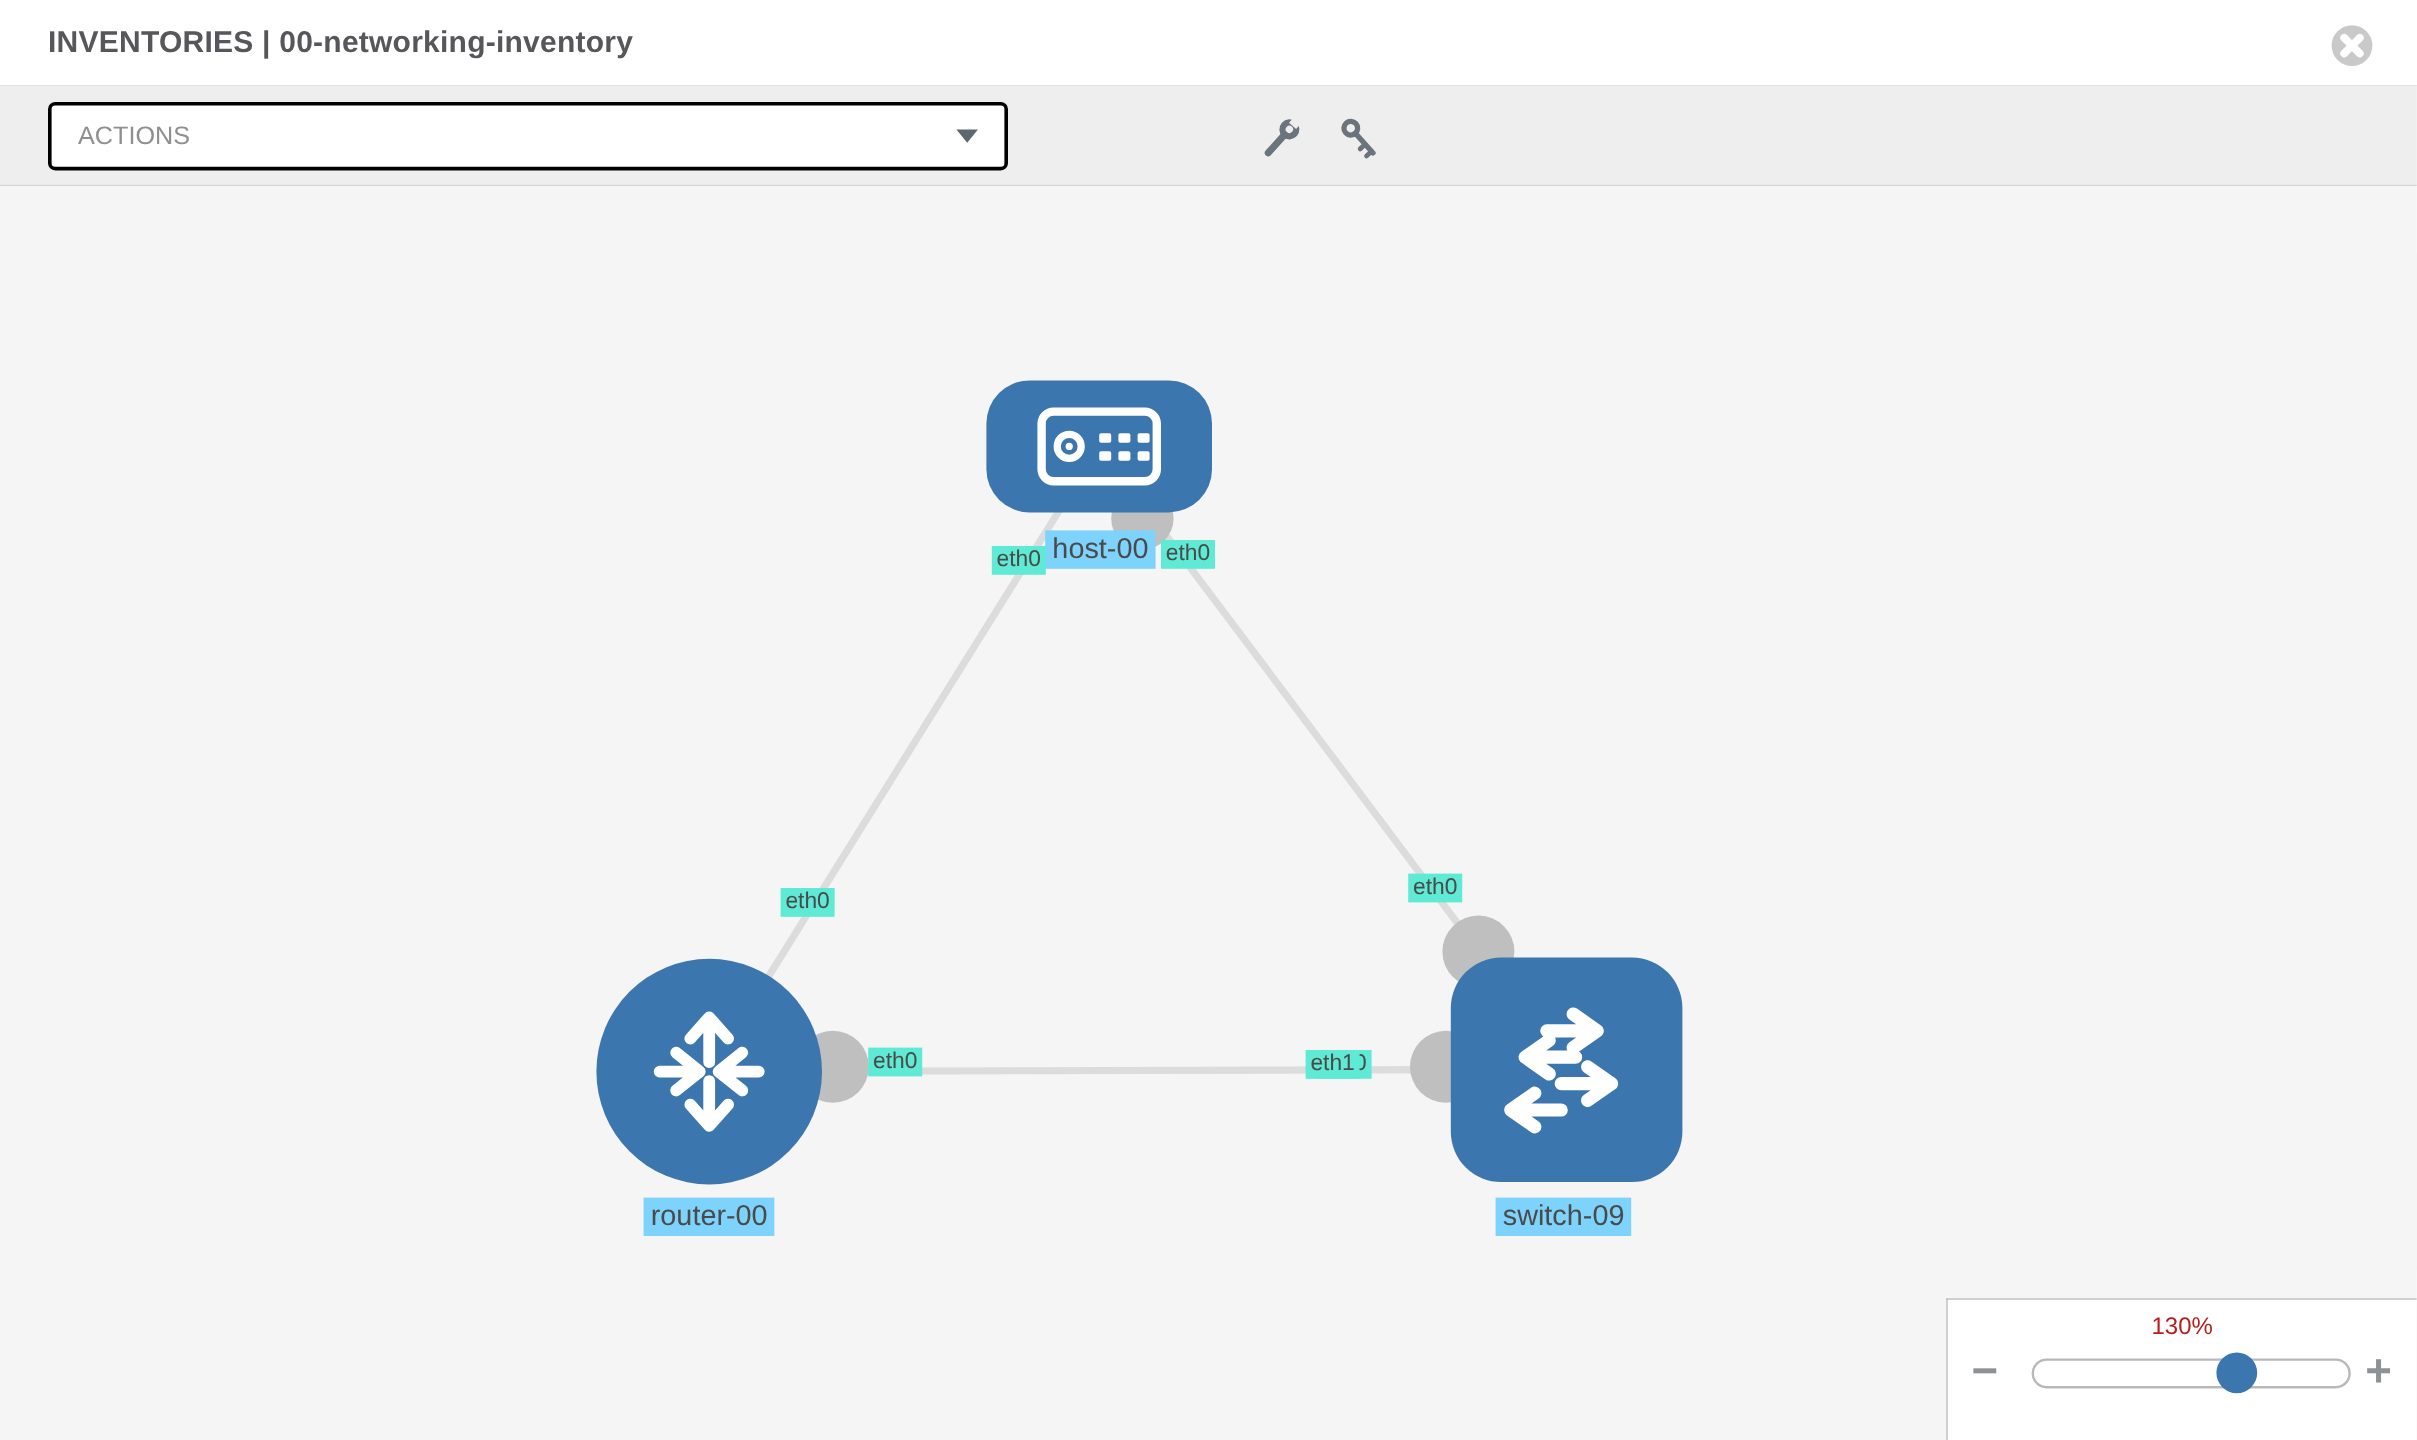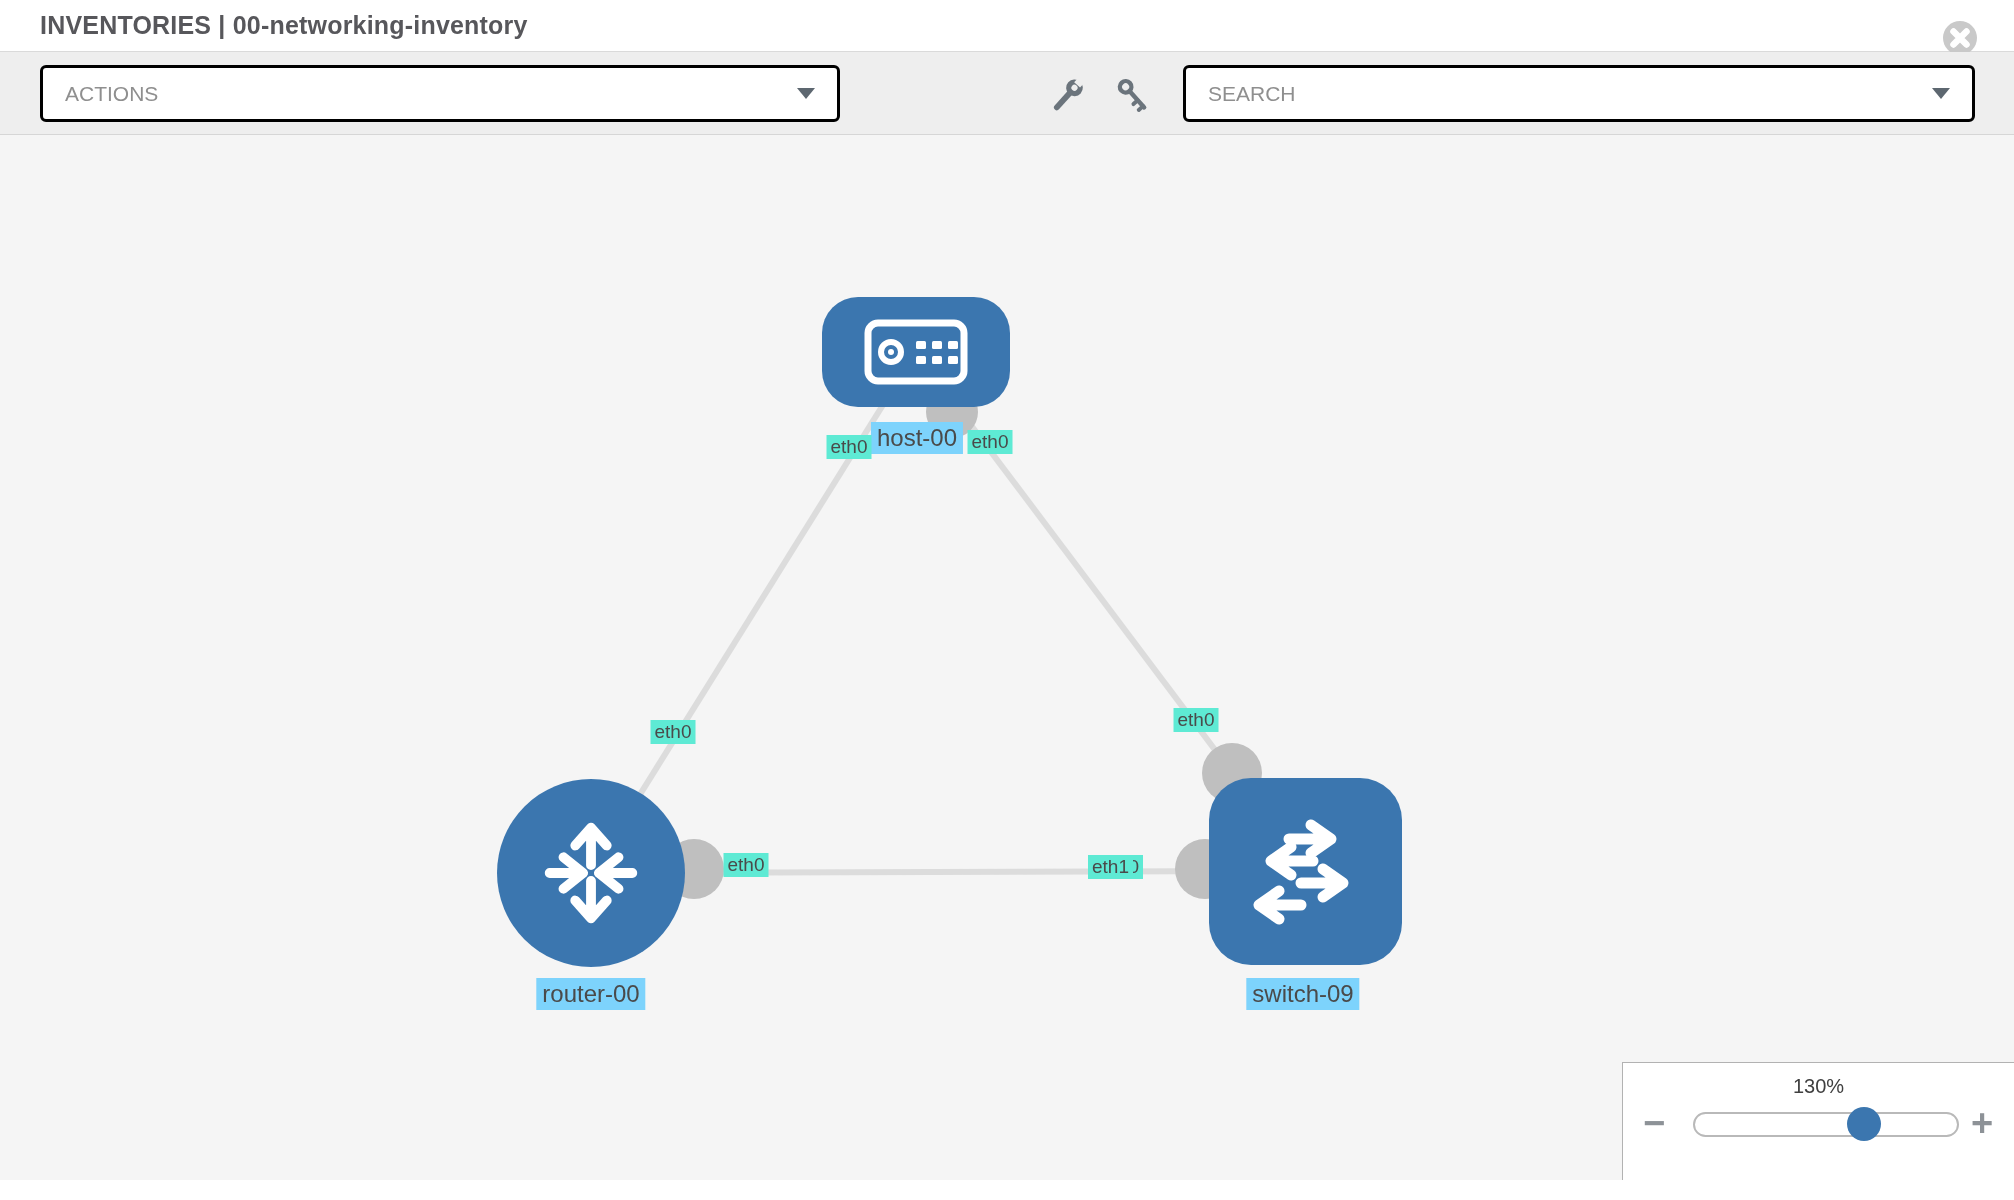--- a/index.html
+++ b/index.html
@@ -1,20 +1,20 @@
 <!DOCTYPE html>
 <html><head>
 <meta charset="utf-8">
 <style>
   * { box-sizing: border-box; margin: 0; padding: 0; }
   html,body { width: 2014px; height: 1200px; }
   body { font-family: "Liberation Sans", sans-serif; background: #fff; overflow: hidden; }
 
   
-  .header { position: relative; height: 52px; background: #fff; border-bottom: 1px solid #dadada;
+  .header { position: relative; height: 72px; background: #fff; border-bottom: 1px solid #dadada;
             display: flex; align-items: center; padding: 4px 40px; }
   .header h1 { font-size: 25px; font-weight: bold; color: #57575b; letter-spacing: .2px; }
   .close-btn { position: absolute; left: 1942px; top: 20px; width: 36px; height: 36px;
                background: transparent; border: none; padding: 0; cursor: pointer; }
 
   
   .toolbar { position: relative; height: 83px; background: #eeeeee; border-bottom: 1px solid #d6d6d6; }
   .dropdown { position: absolute; top: 13px; height: 57px; background: #fff;
               border: 3px solid #000000; border-radius: 6px; display: flex; align-items: center;
               padding: 0 22px; font-size: 21px; color: #8f8f8f; cursor: pointer; }
@@ -51,21 +51,21 @@
   .if-router-t { left: 673px;  top: 585px; }
   .if-switch-t { left: 1196px; top: 573px; }
   .if-router-r { left: 746px;  top: 718px; }
   .if-sw-under { left: 1098px; top: 720px; }
   .if-sw-over  { left: 1088px; top: 720px; z-index: 4; }
 
   
   .zoom-panel { position: absolute; left: 1622px; top: 927px; width: 392px; height: 118px;
                 background: #fff; border: 1px solid #b2b2b2; border-right: none; border-bottom: none;
                 z-index: 5; }
-  .zoom-level { text-align: center; margin-top: 12px; font-size: 20px; color: #404040; }
+  .zoom-level { text-align: center; margin-top: 12px; font-size: 20px; color: #b91c1c; }
   .zoom-minus, .zoom-plus { position: absolute; top: 40px; background: none; border: none;
                 font-size: 38px; font-weight: bold; color: #8d9297; line-height: 40px; cursor: pointer; }
   .zoom-minus { left: 20px; }
   .zoom-plus  { left: 348px; }
   .slider-track { position: absolute; left: 70px; top: 49px; width: 266px; height: 25px;
                   background: #fff; border: 2px solid #b9b9b9; border-radius: 13px; cursor: pointer; }
   .slider-thumb { position: absolute; left: 152px; top: -7px; width: 34px; height: 34px;
                   border-radius: 50%; background: #3b76af; cursor: grab; }
 </style>
 </head>
@@ -101,24 +101,20 @@
     <svg width="44" height="44" viewBox="0 0 100 100">
       <g transform="rotate(-42 50 50)" fill="none" stroke="#6b747c">
         <circle cx="50" cy="25" r="13" stroke-width="10"></circle>
         <line x1="50" y1="38" x2="50" y2="88" stroke-width="10" stroke-linecap="round"></line>
         <line x1="50" y1="66" x2="37" y2="66" stroke-width="9" stroke-linecap="round"></line>
         <line x1="50" y1="84" x2="37" y2="84" stroke-width="9" stroke-linecap="round"></line>
       </g>
     </svg>
   </button>
 
-  <div class="dropdown dd-search">
-    <span>SEARCH</span>
-    <span class="caret"></span>
-  </div>
 </div>
 
 <div class="canvas">
 
   <svg class="links-svg" width="2014" height="1045" viewBox="0 0 2014 1045">
     <line x1="916" y1="217" x2="591" y2="738" stroke="#dcdcdc" stroke-width="6"></line>
     <line x1="916" y1="217" x2="1306" y2="736" stroke="#dcdcdc" stroke-width="6"></line>
     <line x1="591" y1="738" x2="1306" y2="736" stroke="#dcdcdc" stroke-width="6"></line>
     <circle cx="952" cy="277" r="26" fill="#bfbfbf"></circle>
     <circle cx="694" cy="734" r="30" fill="#bfbfbf"></circle>

